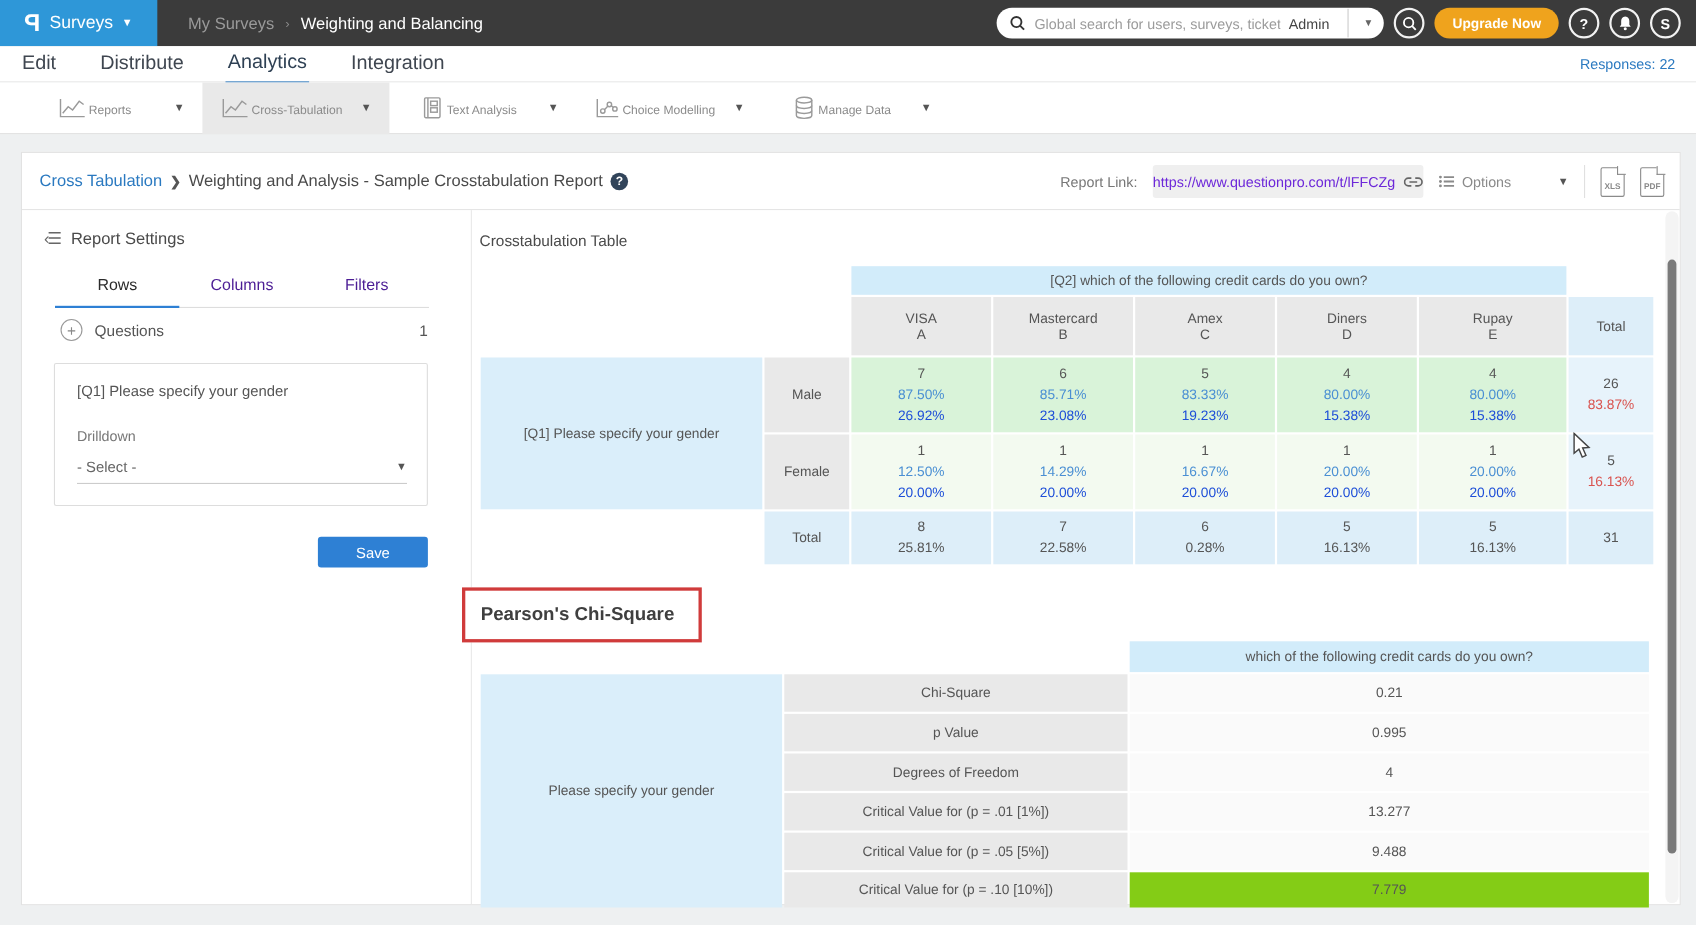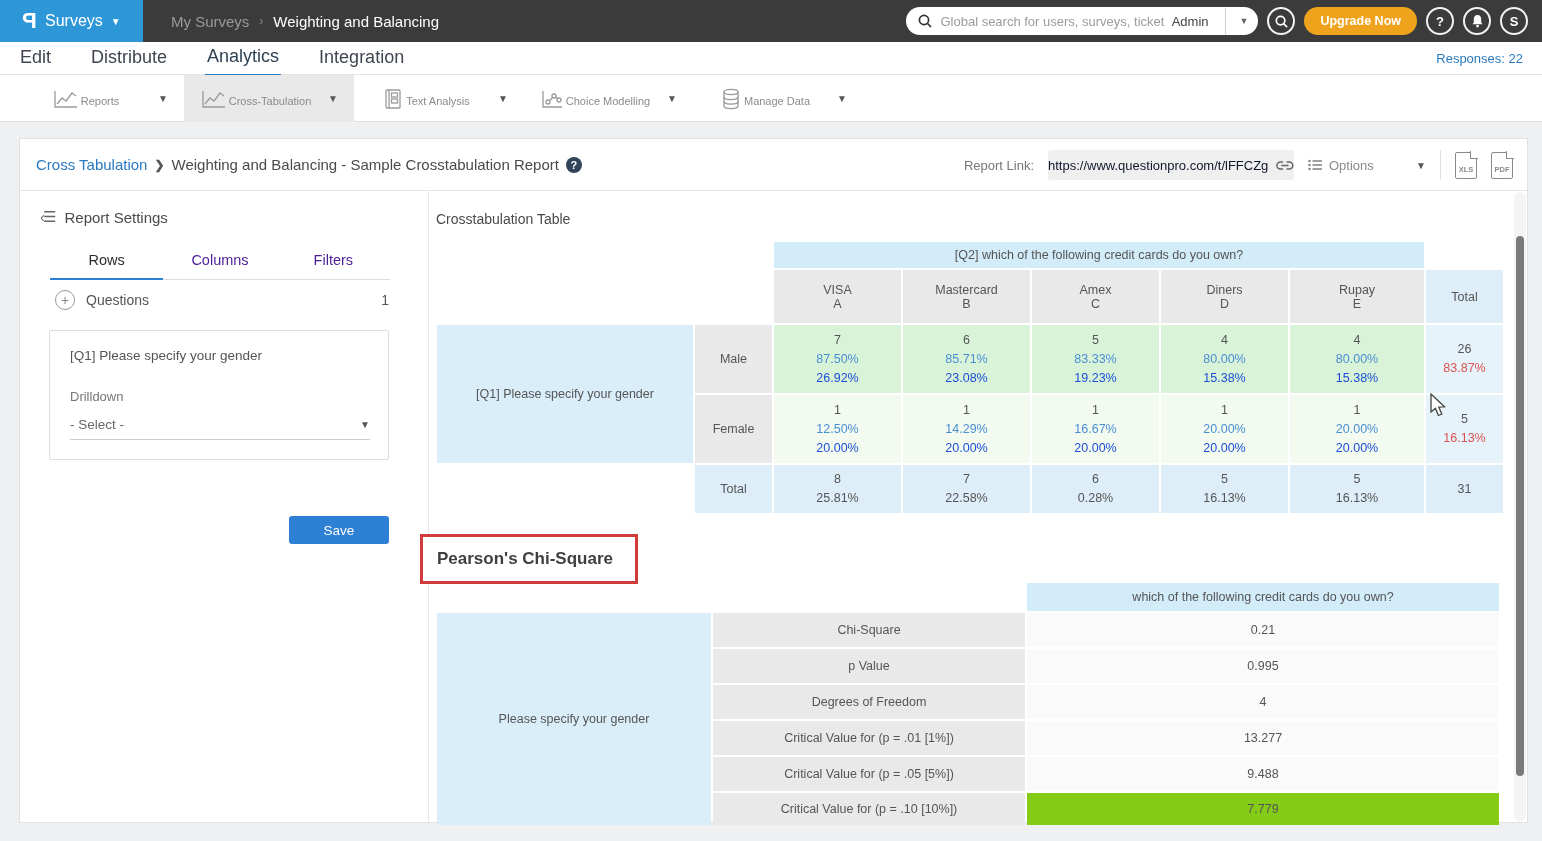--- a/index.html
+++ b/index.html
@@ -53,21 +53,21 @@
   
   .card { position:absolute; left:19px; top:138px; width:1509px; height:685px; background:#fff; border:1px solid #e2e2e2; }
   .card-header { position:absolute; left:0; top:0; width:100%; height:52px; border-bottom:1px solid #e5e5e5; }
   .rpt-crumb { position:absolute; left:16px; top:17px; font-size:15px; display:flex; align-items:center; gap:7px; }
   .rpt-crumb a { color:#2a79c0; text-decoration:none; cursor:pointer; }
   .rpt-sep { color:#555; font-size:12px; font-weight:bold; }
   .rpt-title { color:#4a4a4a; }
   .q-circle { width:16px; height:16px; border-radius:50%; background:#31445a; color:#fff; font-size:11px; font-weight:bold; display:inline-flex; align-items:center; justify-content:center; cursor:pointer; }
   .link-tools { position:absolute; right:14px; top:0; height:52px; display:flex; align-items:center; gap:14px; }
   .rl-label { font-size:13px; color:#777; }
-  .rl-box { width:246px; height:30px; background:#efefef; border-radius:3px; display:flex; align-items:center; justify-content:center; gap:8px; font-size:13px; color:#0f172a; }
+  .rl-box { width:246px; height:30px; background:#efefef; border-radius:3px; display:flex; align-items:center; justify-content:center; gap:8px; font-size:13px; color:#6d28d9; }
   .options { display:flex; align-items:center; gap:7px; color:#8a8a8a; font-size:13px; cursor:pointer; width:118px; }
   .options .opt-caret { margin-left:auto; font-size:10px; color:#555; }
   .tool-div { width:1px; height:30px; background:#e0e0e0; }
   .doc-icon { position:relative; width:22px; height:27px; border:1.6px solid #8a8a8a; border-radius:2px; cursor:pointer; }
   .doc-icon::after { content:""; position:absolute; right:-1.6px; top:-1.6px; width:7px; height:7px; background:#fff; border-left:1.6px solid #8a8a8a; border-bottom:1.6px solid #8a8a8a; }
   .doc-label { position:absolute; left:0; right:0; bottom:4px; text-align:center; font-size:7.5px; font-weight:bold; color:#8a8a8a; }
 
   
   .panel-title { position:absolute; left:40px; top:208px; display:flex; align-items:center; gap:10px; font-size:15px; color:#4a4a4a; }
   .back-icon { color:#666; font-size:15px; cursor:pointer; letter-spacing:-2px; }
@@ -75,21 +75,21 @@
   .tab { flex:1; text-align:center; font-size:14.5px; color:#4c1d95; padding:8px 0 10px; cursor:pointer; }
   .tab.active { color:#2b2b2b; border-bottom:2px solid #2e80d4; margin-bottom:-1px; }
   .questions-row { position:absolute; left:55px; top:290px; width:334px; display:flex; align-items:center; gap:11px; font-size:14px; color:#555; }
   .plus-circle { width:20px; height:20px; border-radius:50%; border:1.6px solid #999; color:#888; font-size:14px; display:flex; align-items:center; justify-content:center; cursor:pointer; }
   .q-count { margin-left:auto; color:#555; }
   .question-box { position:absolute; left:49px; top:330px; width:340px; height:130px; border:1px solid #ddd; border-radius:2px; }
   .qb-question { position:absolute; left:20px; top:17px; font-size:13.5px; color:#555; }
   .qb-drill { position:absolute; left:20px; top:58px; font-size:13px; color:#777; }
   .qb-select { position:absolute; left:20px; top:86px; width:300px; border-bottom:1px solid #ccc; padding-bottom:7px; display:flex; align-items:center; font-size:13.5px; color:#666; cursor:pointer; }
   .qb-select .sel-caret { margin-left:auto; font-size:10px; color:#555; }
-  .save-btn { position:absolute; left:289px; top:488px; width:100px; height:28px; background:#2e80d4; border:none; border-radius:3px; color:#fff; font-size:13.5px; font-family:"Liberation Sans",sans-serif; cursor:pointer;margin-top:28px; }
+  .save-btn { position:absolute; left:289px; top:488px; width:100px; height:28px; background:#2e80d4; border:none; border-radius:3px; color:#fff; font-size:13.5px; font-family:"Liberation Sans",sans-serif; cursor:pointer; }
   .v-divider { position:absolute; left:408px; top:52px; bottom:0; width:1px; background:#e8e8e8; }
 
   
   .section-label { position:absolute; font-size:14px; color:#4a4a4a; }
   table.xt { border-collapse:separate; border-spacing:2px; position:absolute; table-layout:fixed; }
   table.xt td, table.xt th { font-weight:normal; text-align:center; vertical-align:middle; font-size:12.5px; color:#555; }
   .c-blue   { background:#d2ecfa; }
   .c-blue2  { background:#daeefa; }
   .c-grey   { background:#e9e9e9; }
   .c-green  { background:#d9f3d9; }
@@ -222,21 +222,21 @@
     <span class="tool-caret">▼</span>
   </div>
 </div>
 
 <div class="card">
 
   <div class="card-header">
     <div class="rpt-crumb">
       <a>Cross Tabulation</a>
       <span class="rpt-sep">❯</span>
-      <span class="rpt-title">Weighting and Balancing - Sample Crosstabulation Report</span>
+      <span class="rpt-title">Weighting and Analysis - Sample Crosstabulation Report</span>
       <span class="q-circle">?</span>
     </div>
     <div class="link-tools">
       <span class="rl-label">Report Link:</span>
       <div class="rl-box">
         <span>https://www.questionpro.com/t/lFFCZg</span>
         <svg width="18" height="11" viewBox="0 0 20 11">
             <path d="M8 1.5 L5 1.5 C2.8 1.5 1 3.3 1 5.5 C1 7.7 2.8 9.5 5 9.5 L8 9.5" fill="none" stroke="#666" stroke-width="1.7"></path>
             <path d="M12 1.5 L15 1.5 C17.2 1.5 19 3.3 19 5.5 C19 7.7 17.2 9.5 15 9.5 L12 9.5" fill="none" stroke="#666" stroke-width="1.7"></path>
             <line x1="6" y1="5.5" x2="14" y2="5.5" stroke="#666" stroke-width="1.7"></line>

